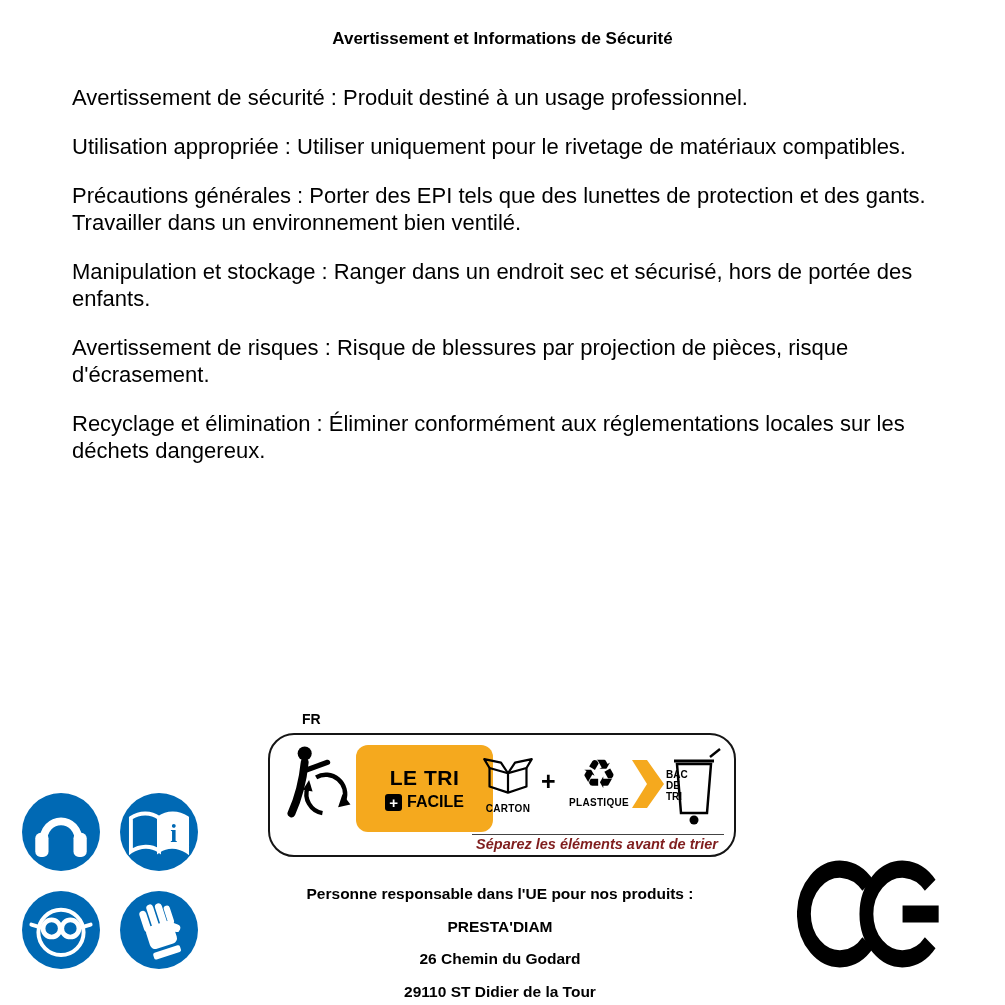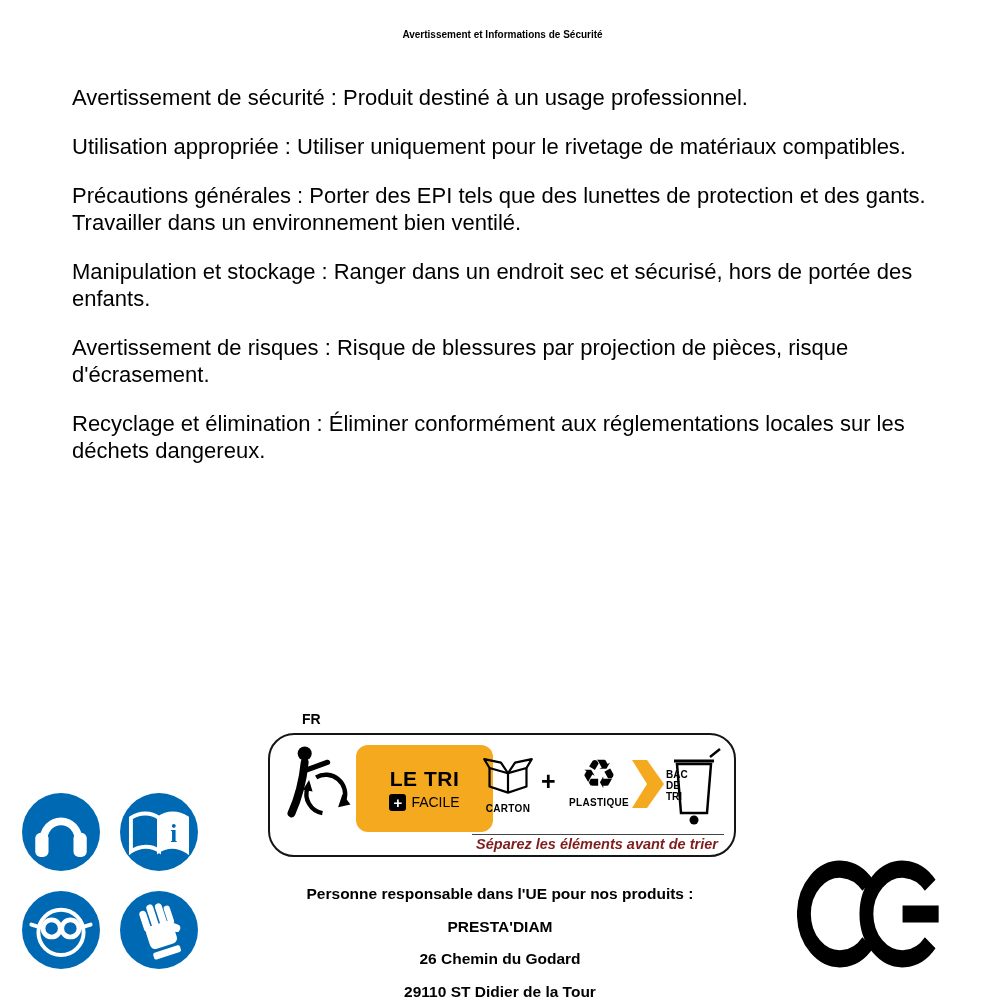--- a/index.html
+++ b/index.html
@@ -2,21 +2,21 @@
 <html style="--blue: #0069b4; --yellow: #f5a91e;"><head>
 <meta charset="utf-8">
 <style>
   html,body{margin:0;padding:0;}
   body{
     width:1005px;height:1005px;background:#fff;color:#000;
     font-family:"Liberation Sans",sans-serif;position:relative;overflow:hidden;
   }
   .title{
     position:absolute;top:29px;left:0;width:100%;text-align:center;
-    font-size:10px;font-weight:bold;
+    font-size:17px;font-weight:bold;
   }
   .content{
     position:absolute;left:72px;top:84px;width:876px;
     font-size:22px;line-height:27px;
   }
   .content p{margin:0 0 22px 0;}
 
   
   .icons-grid{
     position:absolute;left:22px;top:793px;
@@ -35,21 +35,21 @@
   .triman-figure{position:absolute;left:10px;top:8px;width:74px;height:88px;}
   .pill{
     position:absolute;left:86px;top:10px;width:137px;height:87px;
     background:var(--yellow,#f5a91e);border-radius:12px;
     display:flex;flex-direction:column;align-items:center;justify-content:center;gap:3px;
   }
   .pill .l1{font-size:21px;font-weight:800;letter-spacing:.5px;}
   .pill .l2{display:flex;align-items:center;gap:5px;}
   .plus-badge{width:17px;height:17px;background:#000;color:#fff;font-size:15px;font-weight:800;
     display:flex;align-items:center;justify-content:center;border-radius:3px;line-height:1;}
-  .pill .facile{font-size:14px;font-weight:400;}
+  .pill .facile{font-size:16px;font-weight:700;}
   .mat{position:absolute;top:18px;text-align:center;}
   .mat-carton{left:206px;width:64px;}
   .mat-plast{left:294px;width:70px;}
   .mat .glyph{font-size:40px;line-height:42px;}
   .mat .mat-label{font-size:10px;font-weight:800;letter-spacing:.3px;margin-top:2px;}
   .plus-mid{position:absolute;left:271px;top:32px;font-size:25px;font-weight:800;}
   .chevron{position:absolute;left:362px;top:22px;}
   .bin-wrap{position:absolute;left:396px;top:10px;width:56px;height:86px;}
   .bin-wrap svg{position:absolute;left:0;top:0;}
   .bin-text{position:absolute;left:0;top:24px;width:56px;text-align:left;

